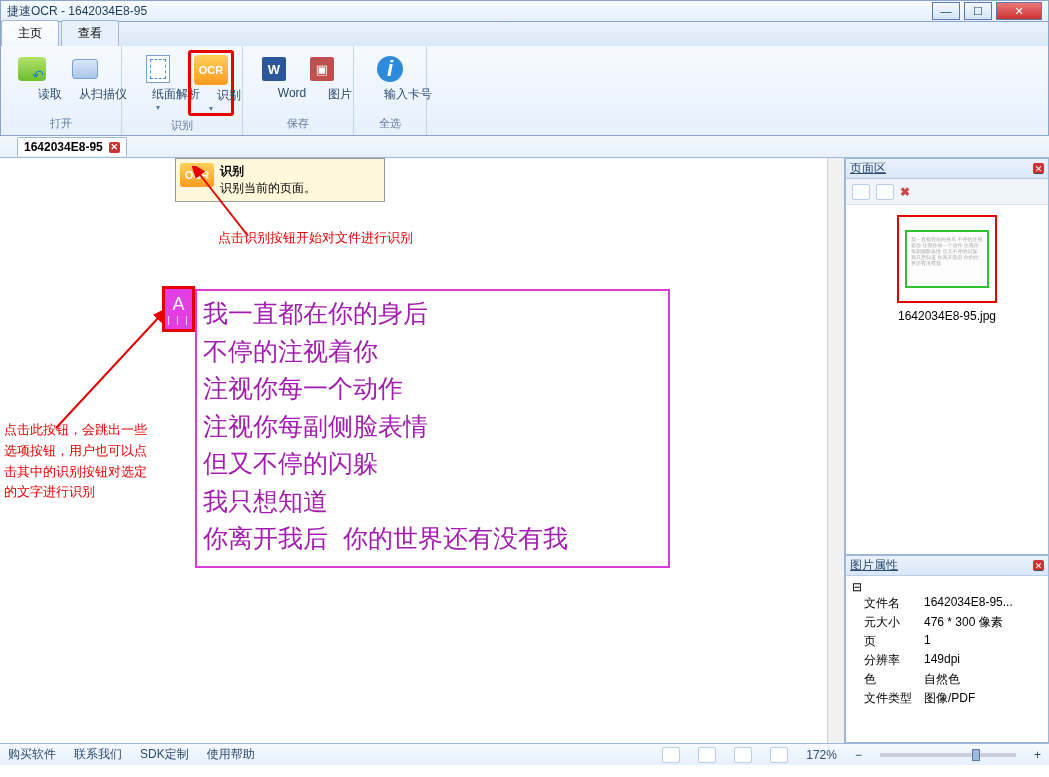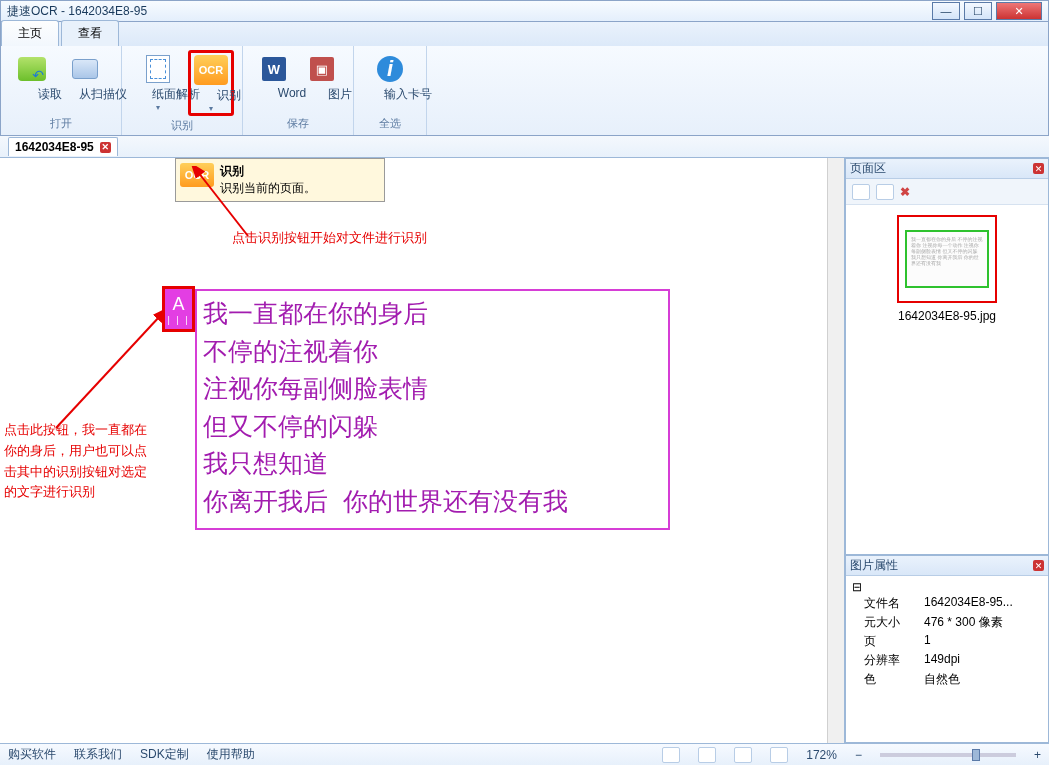--- a/index.html
+++ b/index.html
@@ -23,21 +23,21 @@
 .group-items { display: flex; gap: 2px; flex: 1; }
 .rbtn { width: 46px; display: flex; flex-direction: column; align-items: center; justify-content: flex-start; padding: 2px; border-radius: 3px; cursor: pointer; }
 .rbtn .ico { width: 34px; height: 34px; display: flex; align-items: center; justify-content: center; font-size: 22px; }
 .rbtn .lbl { font-size: 12px; color: #2b4a6e; text-align: center; white-space: nowrap; margin-left: 36px; }
 .rbtn.wide { width: 56px; }
 .group-label { font-size: 11px; color: #5b7aa0; padding: 2px 0; }
 
 .highlight-red { border: 3px solid #e60000 !important; padding: 0 !important; }
 
 
-.doctabs { height: 22px; background: linear-gradient(#f4f8fd,#e8f1fb); border-bottom: 1px solid #9db8d8; display: flex; align-items: center; padding-left: 8px; }
+.doctabs { height: 22px; background: linear-gradient(#f4f8fd,#e8f1fb); border-bottom: 1px solid #9db8d8; display: flex; align-items: center; padding-left: 17px; }
 .doctab { padding: 2px 6px; background: #fff; border: 1px solid #9db8d8; border-bottom: none; border-radius: 2px 2px 0 0; font-weight: bold; display: flex; align-items: center; gap: 6px; }
 .close-x { width: 11px; height: 11px; background: #c33; color: #fff; font-size: 9px; display: inline-flex; align-items: center; justify-content: center; border-radius: 2px; cursor: pointer; }
 
 
 .workarea { display: flex; height: 585px; }
 .docview { flex: 1; background: #fff; position: relative; border-right: 1px solid #9db8d8; overflow: hidden; }
 .docview .scroll-v { position: absolute; right: 0; top: 0; bottom: 0; width: 17px; background: #f0f0f0; border-left: 1px solid #d0d0d0; }
 
 
 .tooltip { position: absolute; left: 175px; top: 0px; width: 210px; background: #fff8dd; border: 1px solid #9a9a9a; padding: 4px 4px 4px 44px; font-size: 12px; }
@@ -49,21 +49,21 @@
 .arrow-svg { position: absolute; pointer-events: none; }
 
 
 .docimg { position: absolute; left: 195px; top: 131px; width: 475px; border: 2px solid #d63ed6; padding: 6px; }
 .docimg .textline { font-size: 25px; color: #a21caf; font-family: Liberation Mono, monospace; line-height: 1.5; }
 .a-badge { position: absolute; left: 162px; top: 128px; width: 33px; height: 46px; border: 3px solid #e60000; background: #e33ee3; color: #fff; font-size: 18px; display: flex; flex-direction: column; align-items: center; justify-content: center; }
 
 
 .rightcol { width: 204px; display: flex; flex-direction: column; background: #f0f5fb; }
 .panel { border: 1px solid #9db8d8; margin: 0; display: flex; flex-direction: column; }
-.panel-hd { height: 20px; background: linear-gradient(#eaf2fc,#d9e7f8); border-bottom: 1px solid #b8cde6; display: flex; align-items: center; padding: 0 4px; font-size: 12px; color: #2b4a6e; }
+.panel-hd { height: 20px; background: linear-gradient(#eaf2fc,#d9e7f8); border-bottom: 1px solid #b8cde6; display: flex; align-items: center; padding: 0 4px; font-size: 12px; color: #2b4a6e; text-decoration: underline; }
 .panel-hd .spacer { flex: 1; }
 .panel-hd .close-x { width: 11px; height: 11px; }
 .thumb-tools { height: 26px; display: flex; align-items: center; gap: 6px; padding: 0 6px; border-bottom: 1px solid #d6e2f0; }
 .thumb-tools .tb { width: 18px; height: 16px; border: 1px solid #b8cde6; background: #fff; border-radius: 2px; }
 .thumb-area { flex: 1; background: #fff; display: flex; flex-direction: column; align-items: center; padding: 10px; overflow: hidden; }
 .thumb { width: 100px; height: 88px; border: 2px solid #e60000; background: #fff; display: flex; align-items: center; justify-content: center; }
 .thumb .inner { width: 84px; height: 58px; border: 2px solid #2ec22e; background: #fcfcfc; font-size: 5px; color: #aaa; padding: 4px; overflow: hidden; }
 .thumb-label { margin-top: 6px; font-size: 12px; }
 
 .props { background: #fff; }
@@ -196,40 +196,41 @@
     </div>
 
     <svg class="arrow-svg" style="left:168px;top:8px" width="120" height="82">
       <defs>
           <marker id="ah1" markerWidth="10" markerHeight="10" refX="2" refY="3" orient="auto">
             <path d="M0,0 L0,6 L8,3 z" fill="#e60000"></path>
           </marker>
         </defs>
       <line x1="80" y1="70" x2="30" y2="6" stroke="#e60000" stroke-width="2" marker-end="url(#ah1)"></line>
     </svg>
-    <div class="anno" style="left:232px;top:70px">点击识别按钮开始对文件进行识别</div>
+    <div class="anno" style="left:218px;top:70px">点击识别按钮开始对文件进行识别</div>
 
     <svg class="arrow-svg" style="left:38px;top:152px" width="140" height="130">
       <defs>
           <marker id="ah2" markerWidth="10" markerHeight="10" refX="2" refY="3" orient="auto">
             <path d="M0,0 L0,6 L8,3 z" fill="#e60000"></path>
           </marker>
         </defs>
       <line x1="18" y1="118" x2="122" y2="6" stroke="#e60000" stroke-width="2" marker-end="url(#ah2)"></line>
     </svg>
-    <div class="anno" style="left:4px;top:262px;width:150px">点击此按钮，我一直都在你的身后，用户也可以点击其中的识别按钮对选定的文字进行识别</div>
+    <div class="anno" style="left:4px;top:262px;width:150px">点击此按钮，会跳出一些选项按钮，用户也可以点击其中的识别按钮对选定的文字进行识别</div>
 
     <div class="a-badge">
       <span>A</span>
       <span style="font-size:9px;letter-spacing:2px">| | |</span>
     </div>
 
     <div class="docimg">
       <div class="textline">我一直都在你的身后</div>
       <div class="textline">不停的注视着你</div>
+      <div class="textline">注视你每一个动作</div>
       <div class="textline">注视你每副侧脸表情</div>
       <div class="textline">但又不停的闪躲</div>
       <div class="textline">我只想知道</div>
       <div class="textline">你离开我后 你的世界还有没有我</div>
     </div>
 
     <div class="scroll-v"></div>
   </div>
 
   <div class="rightcol">
@@ -272,20 +273,24 @@
             <div class="k">页</div>
             <div class="v">1</div>
           </div>
         <div class="props-row">
             <div class="k">分辨率</div>
             <div class="v">149dpi</div>
           </div>
         <div class="props-row">
             <div class="k">色</div>
             <div class="v">自然色</div>
+          </div>
+        <div class="props-row">
+            <div class="k">文件类型</div>
+            <div class="v">图像/PDF</div>
           </div>
       </div>
     </div>
   </div>
 </div>
 
 <div class="statusbar">
   <span>购买软件</span>
   <span>联系我们</span>
   <span>SDK定制</span>

